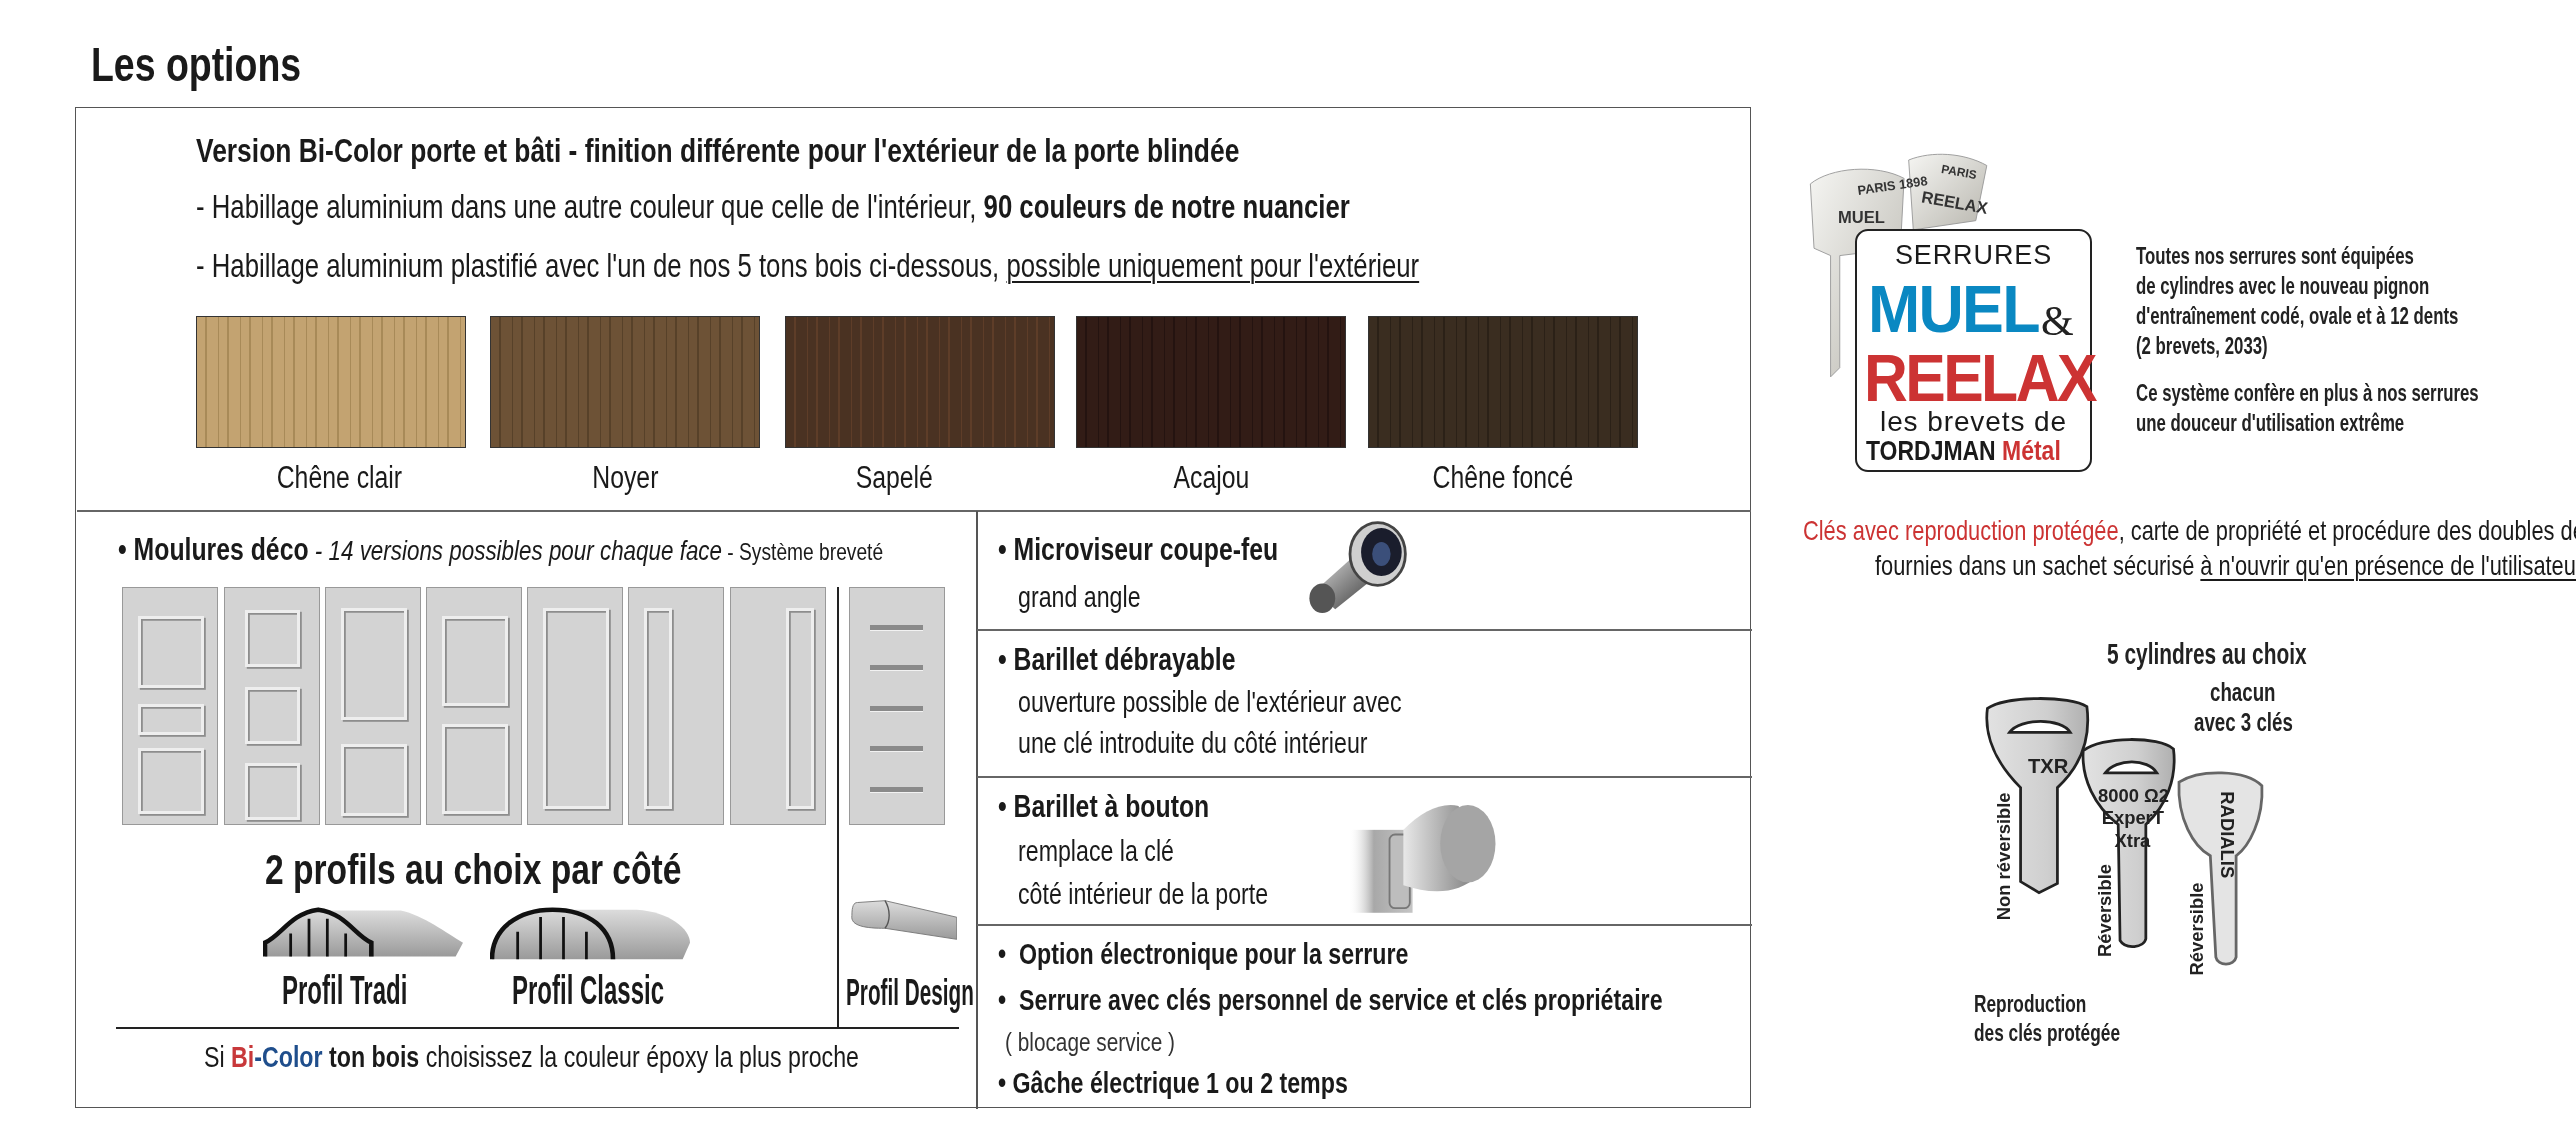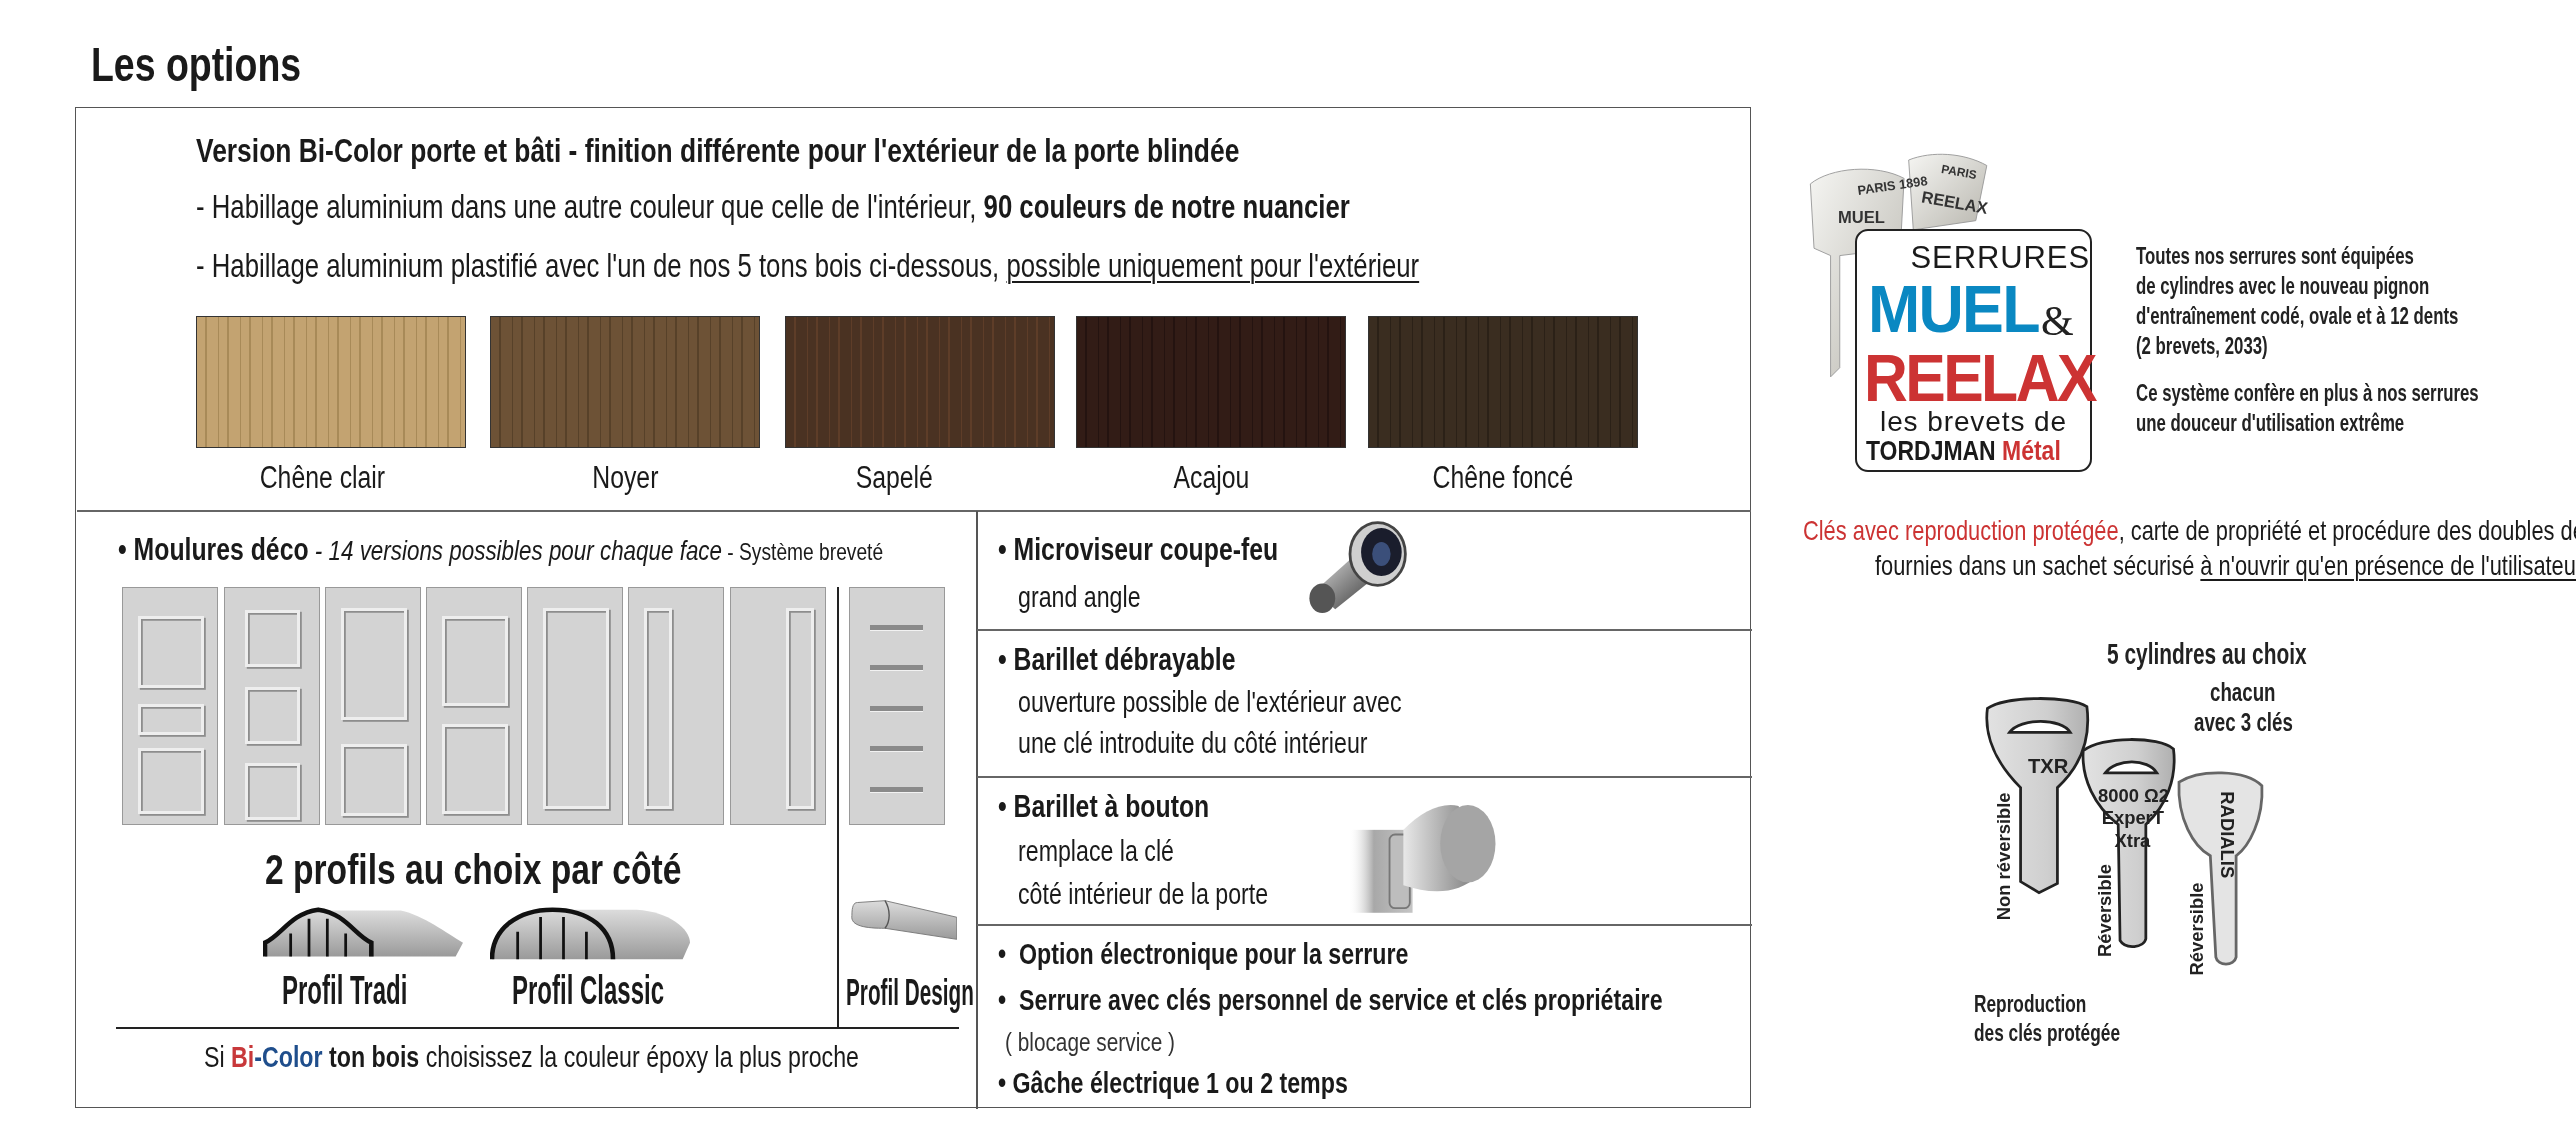--- a/index.html
+++ b/index.html
@@ -53,21 +53,21 @@
 </div>
 <div class="line sz36" style="left:196px;top:188px;transform:scaleX(0.78);">
   <span>- Habillage aluminium dans une autre couleur que celle de l'intérieur, </span><span class="t-bold">90 couleurs de notre nuancier</span>
 </div>
 <div class="line sz36" style="left:196px;top:247px;transform:scaleX(0.78);">
   <span>- Habillage aluminium plastifié avec l'un de nos 5 tons bois ci-dessous, </span><span class="u">possible uniquement pour l'extérieur</span>
 </div>
 
 <div id="swatches">
     <div class="swatch" style="left: 196px; background: repeating-linear-gradient(90deg, rgb(195, 163, 113) 0px, rgb(195, 163, 113) 8.3px, rgb(168, 138, 88) 8.3px, rgb(168, 138, 88) 10px, rgb(195, 163, 113) 10px, rgb(195, 163, 113) 21px, rgb(168, 138, 88) 21px, rgb(168, 138, 88) 22px);"></div>
-    <div class="swatch-label" style="left: 187px; text-decoration: underline;"><span>Chêne clair</span></div>
+    <div class="swatch-label" style="left: 204px; text-decoration: underline;"><span>Chêne clair</span></div>
     <div class="swatch" style="left: 490px; background: repeating-linear-gradient(90deg, rgb(109, 82, 54) 0px, rgb(109, 82, 54) 8.3px, rgb(87, 65, 41) 8.3px, rgb(87, 65, 41) 10px, rgb(109, 82, 54) 10px, rgb(109, 82, 54) 21px, rgb(87, 65, 41) 21px, rgb(87, 65, 41) 22px);"></div>
     <div class="swatch-label" style="left: 490px;"><span>Noyer</span></div>
     <div class="swatch" style="left: 785px; background: repeating-linear-gradient(90deg, rgb(74, 50, 34) 0px, rgb(74, 50, 34) 8.3px, rgb(94, 61, 40) 8.3px, rgb(94, 61, 40) 10px, rgb(74, 50, 34) 10px, rgb(74, 50, 34) 21px, rgb(94, 61, 40) 21px, rgb(94, 61, 40) 22px);"></div>
     <div class="swatch-label" style="left: 759px;"><span>Sapelé</span></div>
     <div class="swatch" style="left: 1076px; background: repeating-linear-gradient(90deg, rgb(50, 28, 22) 0px, rgb(50, 28, 22) 8.3px, rgb(36, 19, 16) 8.3px, rgb(36, 19, 16) 10px, rgb(50, 28, 22) 10px, rgb(50, 28, 22) 21px, rgb(36, 19, 16) 21px, rgb(36, 19, 16) 22px);"></div>
     <div class="swatch-label" style="left: 1076px;"><span>Acajou</span></div>
     <div class="swatch" style="left: 1368px; background: repeating-linear-gradient(90deg, rgb(58, 45, 32) 0px, rgb(58, 45, 32) 8.3px, rgb(43, 33, 23) 8.3px, rgb(43, 33, 23) 10px, rgb(58, 45, 32) 10px, rgb(58, 45, 32) 21px, rgb(43, 33, 23) 21px, rgb(43, 33, 23) 22px);"></div>
     <div class="swatch-label" style="left: 1368px;"><span>Chêne foncé</span></div>
   </div>
 
@@ -207,21 +207,21 @@
     </defs>
   <path d="M115 14 C140 4 175 6 200 20 L188 80 L120 90 Z" fill="url(#sk)" stroke="#999" stroke-width="1"></path>
   <path d="M8 40 C30 22 80 18 110 34 L106 110 L40 118 L40 240 L30 250 L30 118 L12 110 Z" fill="url(#sk)" stroke="#999" stroke-width="1"></path>
   <text x="60" y="52" font-size="14" font-weight="bold" fill="#333" transform="rotate(-8 60 52)" font-family="Liberation Sans, sans-serif">PARIS 1898</text>
   <text x="38" y="82" font-size="18" font-weight="bold" fill="#333" font-family="Liberation Sans, sans-serif">MUEL</text>
   <text x="150" y="28" font-size="13" font-weight="bold" fill="#333" transform="rotate(10 150 28)" font-family="Liberation Sans, sans-serif">PARIS</text>
   <text x="128" y="60" font-size="18" font-weight="bold" fill="#333" transform="rotate(10 128 60)" font-family="Liberation Sans, sans-serif">REELAX</text>
 </svg>
 
 <div class="abs logo-box">
-  <div style="margin-top:9.2px;font-size:31px;letter-spacing:0.9px;text-align:right;">SERRURES</div>
+  <div style="margin-top:9.2px;font-size:27px;letter-spacing:0.9px;">SERRURES</div>
   <div style="position:absolute;left:11px;top:40px;font-size:66px;font-weight:bold;color:#0a88c2;letter-spacing:-1.8px;transform:scaleX(0.95);transform-origin:left top;">MUEL</div>
   <div style="position:absolute;left:184px;top:66px;font-family:'Liberation Serif',serif;font-size:42px;color:#222;">&amp;</div>
   <div style="position:absolute;left:7.4px;top:109px;font-size:66px;font-weight:bold;color:#cc3333;letter-spacing:-2.8px;transform:scaleX(0.92);transform-origin:left top;">REELAX</div>
   <div style="position:absolute;left:0;right:0;top:175px;font-size:28px;letter-spacing:0.9px;">les brevets de</div>
   <div style="position:absolute;left:9.2px;top:204px;font-size:28px;font-weight:bold;white-space:nowrap;transform:scaleX(0.82);transform-origin:left top;"><span>TORDJMAN</span> <span style="color:#cc3333;">Métal</span></div>
 </div>
 
 <div class="abs" style="left:2136px;top:241px;">
   <div id="desc1">
       <div style="font-size: 24px; line-height: 30px; font-weight: bold; white-space: nowrap; transform: scaleX(0.7); transform-origin: left top; height: 30px; color: rgb(34, 34, 34);">Toutes nos serrures sont équipées</div>

